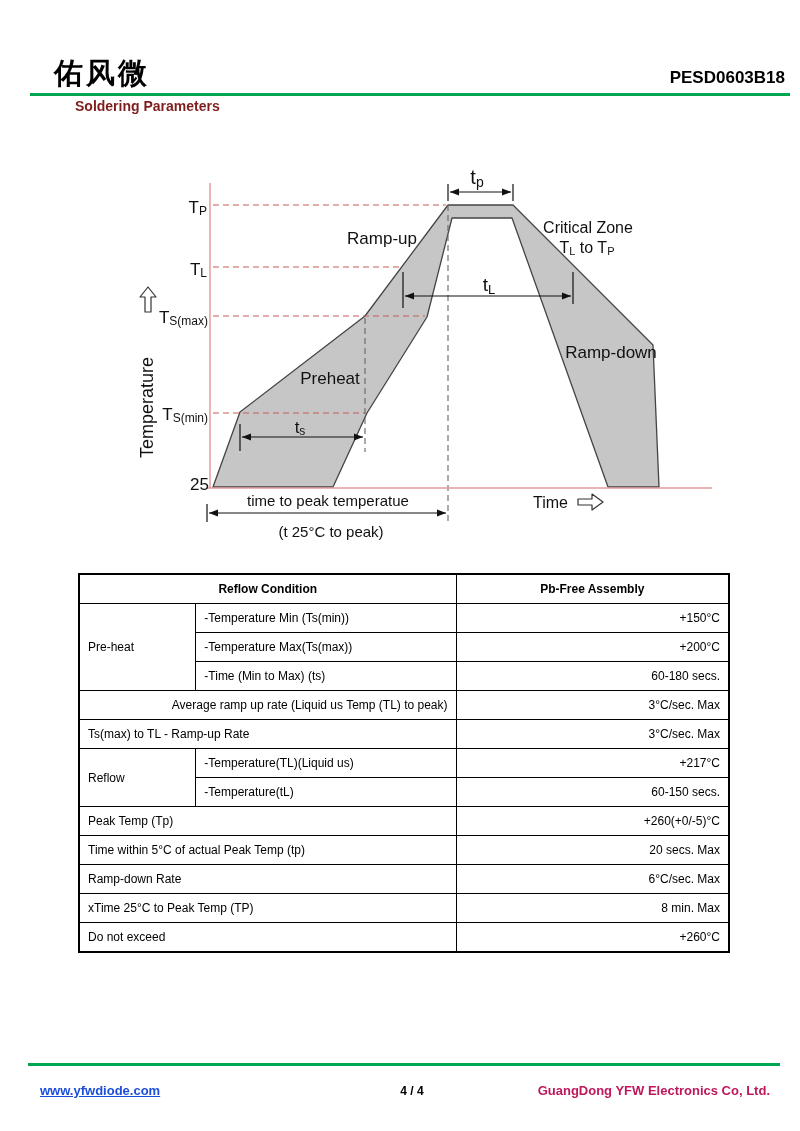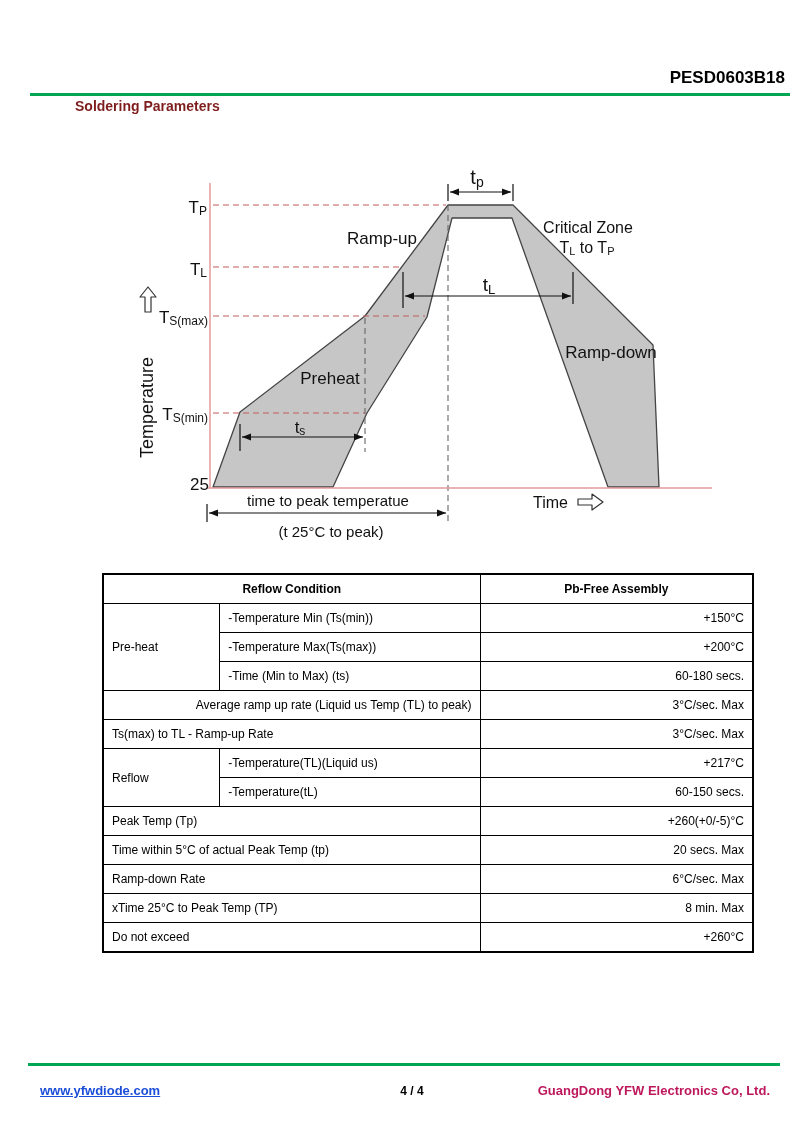--- a/index.html
+++ b/index.html
@@ -15,39 +15,40 @@
   .logo .reg { font-size:13px; color:#555; vertical-align:super; letter-spacing:0; margin-left:2px; font-weight:400; }
   .logo-cn { position:absolute; left:54px; top:54px; font-weight:700; font-size:29px; letter-spacing:3px; color:#000; }
   .product-code { position:absolute; right:15px; top:68px; font-weight:700; font-size:17px; color:#000; }
   .hdr-line { position:absolute; left:30px; top:93px; width:760px; height:3px; background:#00A651; }
   .section-title { position:absolute; left:55px; top:98px; font-weight:700; font-size:14px; color:#7f1d1d;margin-left:20px; }
   
   .diagram { position:absolute; left:120px; top:150px; width:620px; height:420px; }
   .diagram text { font-family:"Liberation Sans", sans-serif; fill:#111; }
   
   .table-wrap { position:absolute; left:78px; top:573px; }
-  table.spec { border-collapse:collapse; width:652px; table-layout:fixed; font-size:12px; border:2px solid #000;margin-left:24px; }
+  table.spec { border-collapse:collapse; width:652px; table-layout:fixed; font-size:12px; border:2px solid #000; }
   table.spec td, table.spec th { border:1px solid #000; height:26px; padding:1px 8px; box-sizing:content-box; color:#000; }
   table.spec th { font-weight:700; text-align:center; }
   .c-group { text-align:left; vertical-align:middle; }
   .c-sub   { text-align:left; }
   .c-full-center { text-align:right; }
   .c-full-left { text-align:left; }
   .c-val   { text-align:right; }
   
   .ftr-line { position:absolute; left:28px; top:1063px; width:752px; height:3px; background:#00A651; }
   .ftr-link { position:absolute; left:40px; top:1083px; font-size:13px; font-weight:700; color:#1d4ed8; text-decoration:underline; }
   .ftr-page { position:absolute; left:0; top:1084px; width:800px; text-align:center; font-size:12px; font-weight:700; color:#000;margin-left:12px; }
   .ftr-company { position:absolute; right:30px; top:1083px; font-size:13px; font-weight:700; color:#be185d; }
 </style>
 </head>
 <body>
 
 <div class="page">
 
+  <div class="logo-cn">佑风微</div>
   <div class="product-code">PESD0603B18</div>
   <div class="hdr-line"></div>
   <div class="section-title">Soldering Parameters</div>
 
   <svg class="diagram" viewBox="120 150 620 420" xmlns="http://www.w3.org/2000/svg">
 
     <polygon points="213,487 240,412 365,316 448,205 513,205 653,345 659,487 608,487 512,218 452,218 427,317 367,413 333,487" fill="#C6C6C6" stroke="#444" stroke-width="1.3" stroke-linejoin="round"></polygon>
 
     <line x1="213" y1="205" x2="446" y2="205" stroke="#C25B5B" stroke-width="1.1" stroke-dasharray="6 4"></line>
     <line x1="213" y1="267" x2="400" y2="267" stroke="#C25B5B" stroke-width="1.1" stroke-dasharray="6 4"></line>

